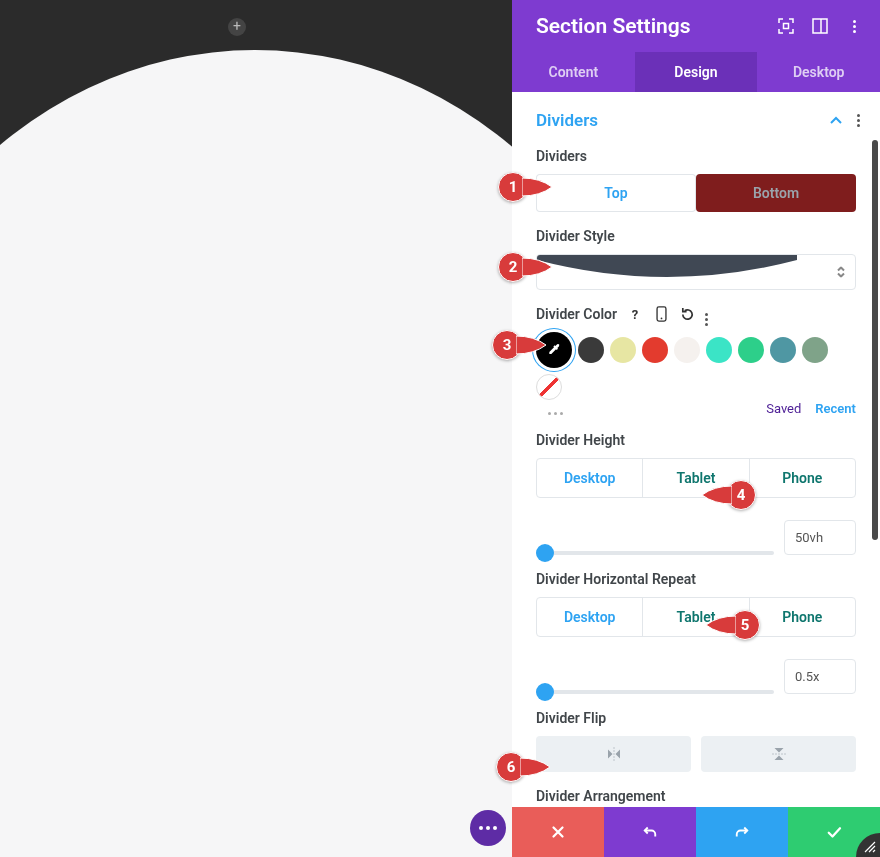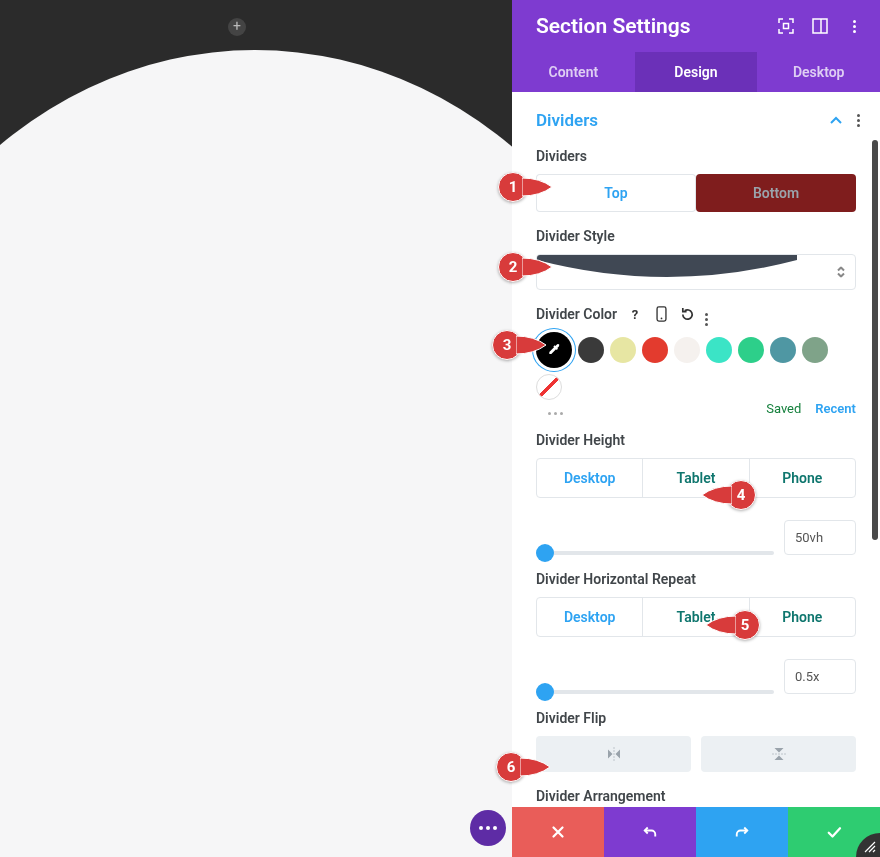--- a/index.html
+++ b/index.html
@@ -52,21 +52,21 @@
     .dd-arrows svg { width:8px; height:5px; stroke:#888; stroke-width:2; fill:none; }
     
     .swatches { display:flex; gap:6px; flex-wrap:wrap; align-items:center; }
     .sw { width:26px; height:26px; border-radius:50%; cursor:pointer; }
     .sw-pick { width:36px; height:36px; border-radius:50%; background:#000; display:flex; align-items:center; justify-content:center; box-shadow:0 0 0 3px #fff, 0 0 0 4px #2ea3f2; }
     .sw-pick svg { width:16px; height:16px; fill:#fff; }
     .sw-no { background: linear-gradient(135deg, #fff 45%, #e33 45%, #e33 55%, #fff 55%); border:1px solid #ddd; }
     .hdots { display:flex; gap:3px; margin-top:12px; margin-left:12px; }
     .hdots span { width:3px; height:3px; background:#aaa; border-radius:50%; }
     .saved-row { display:flex; gap:14px; justify-content:flex-end; font-size:13px; margin-top:-14px; }
-    .saved-row .sv { color:#15803d; cursor:pointer;text-align:right; }
+    .saved-row .sv { color:#4c1d95; cursor:pointer;text-align:right; }
     .saved-row .rc { color:#2ea3f2; font-weight:600; cursor:pointer; }
     
     .seg3 { display:flex; border:1px solid #e2e6ea; border-radius:4px; overflow:hidden; }
     .seg3 .s3 { flex:1; text-align:center; padding:11px 0; font-size:14px; font-weight:600; cursor:pointer; color:#0f766e; border-left:1px solid #e2e6ea; }
     .seg3 .s3:first-child { border-left:none; }
     .seg3 .s3.active { color:#2ea3f2; }
     
     .slider-row { display:flex; align-items:flex-end; gap:10px; margin-top:22px; }
     .slider { flex:1; height:4px; background:#e2e6ea; border-radius:2px; position:relative; }
     .slider-btn { position:absolute; left:0; top:50%; transform:translate(0,-50%); width:18px; height:18px; background:#2ea3f2; border-radius:50%; cursor:pointer; }

